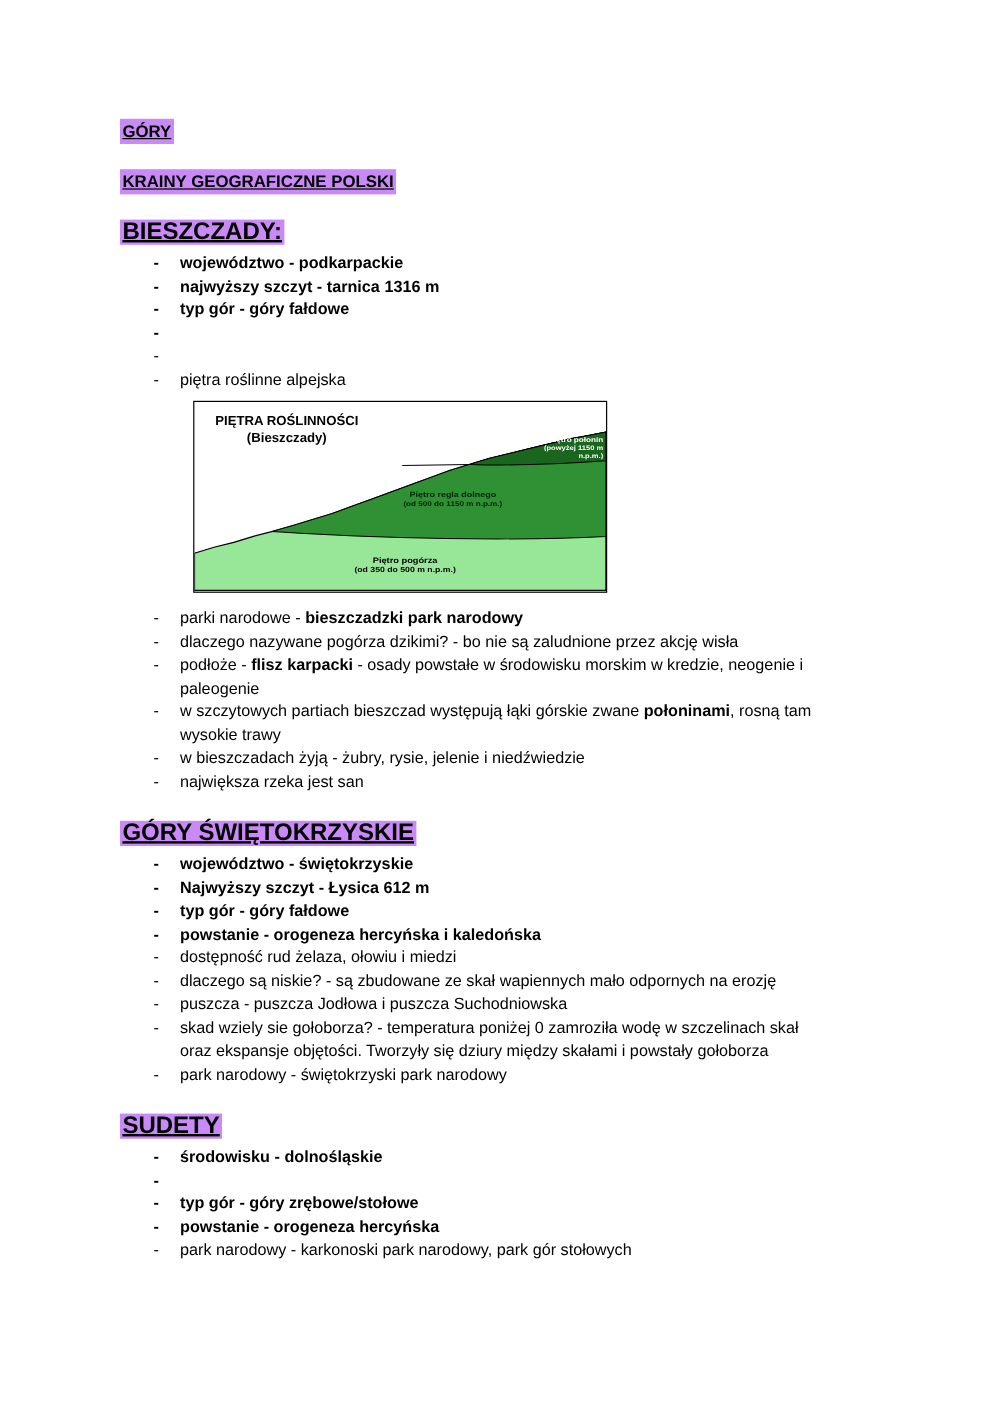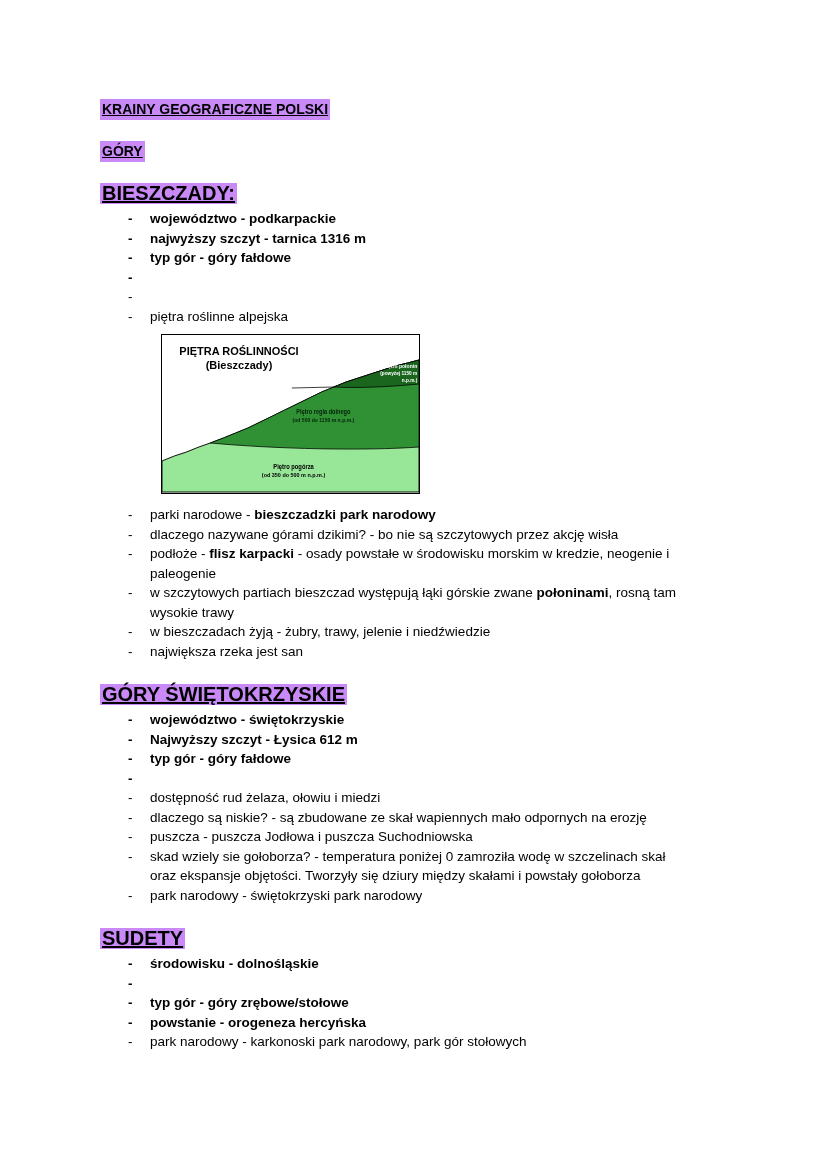--- a/index.html
+++ b/index.html
@@ -21,21 +21,21 @@
   .section { margin-bottom:23px; }
   .section-heading { font-size:20px; font-weight:bold; line-height:19px; margin-bottom:5px; }
   .list { width:590px; padding-left:28px; }
   .list-item { display:flex; line-height:19.5px; }
   .dash { flex:0 0 22px; }
   .item-text { max-width:560px; }
   .b { font-weight:bold; }
 
   .diagram {
     position:relative;
-    width:259px;
+    width:345px;
     height:160px;
     margin:8px 0 11px 61px;
     border:1px solid #000;
     background:#fff;
   }
   .diagram svg { position:absolute; left:0; top:0; width:100%; height:100%; }
   .diagram-title {
     position:absolute;
     left:6px; top:9px;
     width:142px;
@@ -44,25 +44,25 @@
     font-size:11px;
     line-height:14px;
   }
 </style>
 </head>
 <body>
 
 <div class="page">
 
   <div class="doc-heading">
+    <span class="hl">GÓRY</span>
+  </div>
+
+  <div class="doc-heading">
     <span class="hl">KRAINY GEOGRAFICZNE POLSKI</span>
-  </div>
-
-  <div class="doc-heading">
-    <span class="hl">GÓRY</span>
   </div>
 
   <div class="section">
     <div class="section-heading">
       <span class="hl">BIESZCZADY:</span>
     </div>
     <div class="list">
         <div class="list-item">
           <span class="dash b">-</span>
           <span class="item-text"><span class="b">województwo - podkarpackie</span></span>
@@ -113,33 +113,33 @@
       </div>
     </div>
 
     <div class="list">
         <div class="list-item">
           <span class="dash">-</span>
           <span class="item-text"><span>parki narodowe - </span><span class="b">bieszczadzki park narodowy</span></span>
         </div>
         <div class="list-item">
           <span class="dash">-</span>
-          <span class="item-text"><span>dlaczego nazywane górami dzikimi? - bo nie są szczytowych przez akcję wisła</span></span>
+          <span class="item-text"><span>dlaczego nazywane pogórza dzikimi? - bo nie są zaludnione przez akcję wisła</span></span>
         </div>
         <div class="list-item">
           <span class="dash">-</span>
           <span class="item-text"><span>podłoże - </span><span class="b">flisz karpacki</span><span> - osady powstałe w środowisku morskim w kredzie, neogenie i paleogenie</span></span>
         </div>
         <div class="list-item">
           <span class="dash">-</span>
           <span class="item-text"><span>w szczytowych partiach bieszczad występują łąki górskie zwane </span><span class="b">połoninami</span><span>, rosną tam wysokie trawy</span></span>
         </div>
         <div class="list-item">
           <span class="dash">-</span>
-          <span class="item-text"><span>w bieszczadach żyją - żubry, trawy, jelenie i niedźwiedzie</span></span>
+          <span class="item-text"><span>w bieszczadach żyją - żubry, rysie, jelenie i niedźwiedzie</span></span>
         </div>
         <div class="list-item">
           <span class="dash">-</span>
           <span class="item-text"><span>największa rzeka jest san</span></span>
         </div>
       </div>
   </div>
 
   <div class="section">
     <div class="section-heading">
@@ -153,20 +153,21 @@
         <div class="list-item">
           <span class="dash b">-</span>
           <span class="item-text"><span class="b">Najwyższy szczyt - Łysica 612 m</span></span>
         </div>
         <div class="list-item">
           <span class="dash b">-</span>
           <span class="item-text"><span class="b">typ gór - góry fałdowe</span></span>
         </div>
         <div class="list-item">
           <span class="dash b">-</span>
+          <span class="item-text"><span class="b">powstanie - orogeneza hercyńska i kaledońska</span></span>
         </div>
         <div class="list-item">
           <span class="dash">-</span>
           <span class="item-text"><span>dostępność rud żelaza, ołowiu i miedzi</span></span>
         </div>
         <div class="list-item">
           <span class="dash">-</span>
           <span class="item-text"><span>dlaczego są niskie? - są zbudowane ze skał wapiennych mało odpornych na erozję</span></span>
         </div>
         <div class="list-item">

